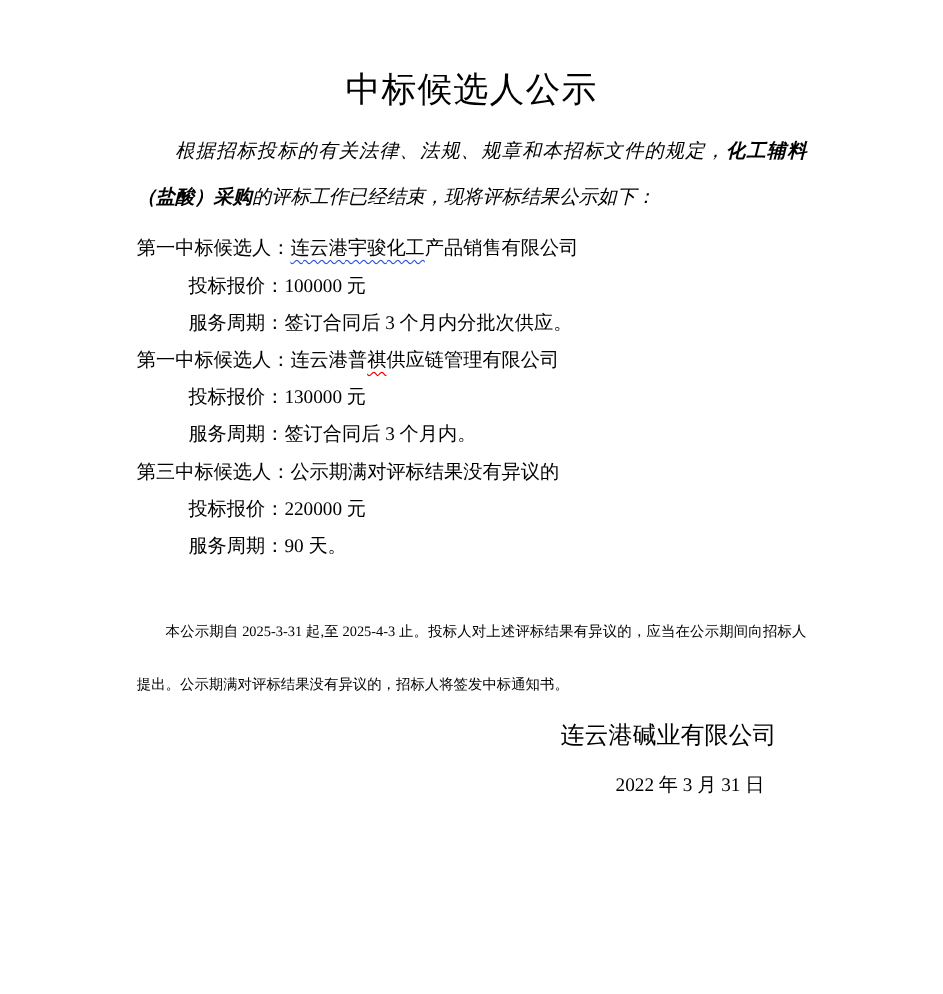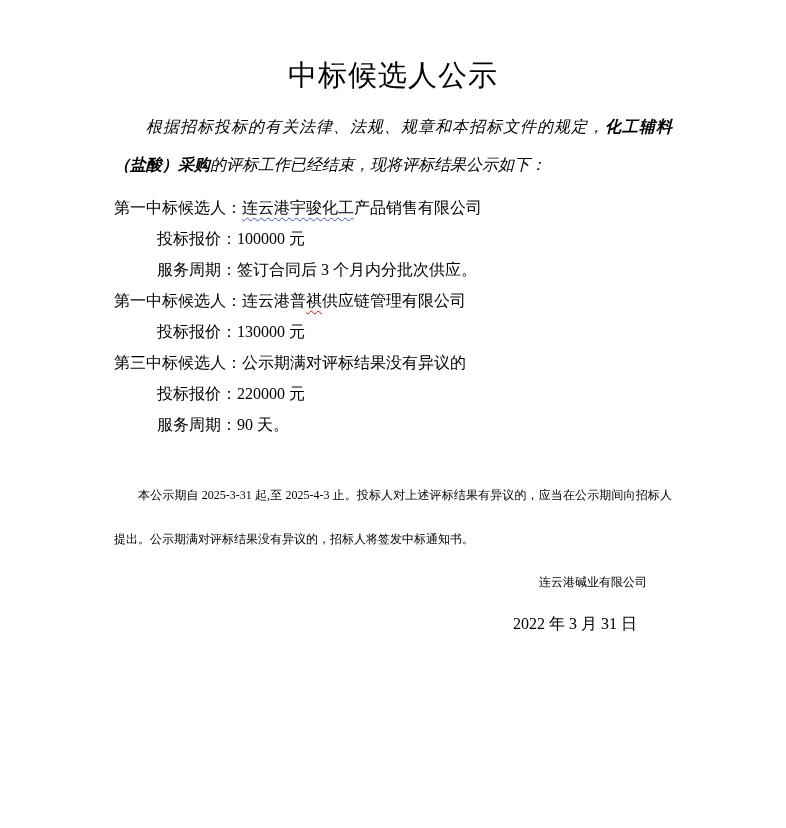--- a/index.html
+++ b/index.html
@@ -57,21 +57,21 @@
     text-underline-offset: 4px;
   }
   .notice {
     font-size: 12px;
     line-height: 44px;
     text-align: justify;
     text-indent: 24px;
     margin: 33px 0 0 0;
   }
   .sig {
-    font-size: 12px;
+    font-size: 20px;
     line-height: 42px;
     text-align: right;
     padding-right: 25px;
   }
   .sig-date {
     font-size: 16px;
     line-height: 42px;
     text-align: right;
     padding-right: 35px;
   }
@@ -86,20 +86,21 @@
   <p class="intro"><span>根据招标投标的有关法律、法规、规章和本招标文件的规定，</span><span class="bold">化工辅料（盐酸）采购</span><span>的评标工作已经结束，现将评标结果公示如下：</span></p>
 
   <div>
 
     <div class="cline"><span>第一中标候选人：</span><span class="wavy-blue">连云港宇骏化工</span><span>产品销售有限公司</span></div>
     <div class="cline sub"><span>投标报价：</span><span>100000 元</span></div>
     <div class="cline sub"><span>服务周期：</span><span>签订合同后 3 个月内分批次供应。</span></div>
 
     <div class="cline"><span>第一中标候选人：</span><span>连云港普</span><span class="wavy-red">祺</span><span>供应链管理有限公司</span></div>
     <div class="cline sub"><span>投标报价：</span><span>130000 元</span></div>
+    <div class="cline sub"><span>服务周期：</span><span>签订合同后 3 个月内。</span></div>
 
     <div class="cline"><span>第三中标候选人：</span><span>公示期满对评标结果没有异议的</span></div>
     <div class="cline sub"><span>投标报价：</span><span>220000 元</span></div>
     <div class="cline sub"><span>服务周期：</span><span>90 天。</span></div>
 
   </div>
 
   <p class="notice">本公示期自 2025-3-31 起,至 2025-4-3 止。投标人对上述评标结果有异议的，应当在公示期间向招标人提出。公示期满对评标结果没有异议的，招标人将签发中标通知书。</p>
 
   <div class="sig">连云港碱业有限公司</div>

